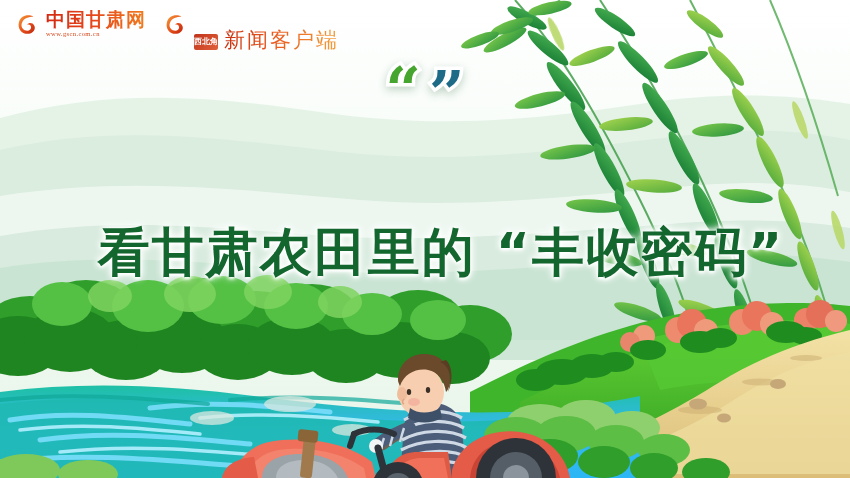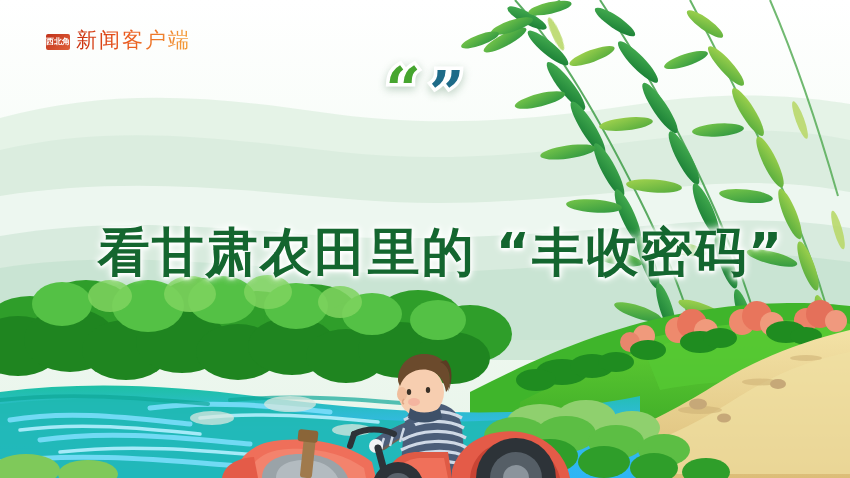--- a/index.html
+++ b/index.html
@@ -411,20 +411,36 @@
         <path d="M398,478 C398,464 408,458 422,458 L444,458 L448,478 Z" fill="#f0705a"></path>
 
         <circle cx="398" cy="488" r="26" fill="#2d3338"></circle>
         <circle cx="398" cy="488" r="15" fill="#5a636b"></circle>
       </g>
     </svg>
   </div>
 
   <div id="header">
 
+    <div class="logo-block">
+      <svg class="swirl" viewBox="0 0 32 32">
+        <defs>
+          <linearGradient id="sw1" x1="0" y1="0" x2="1" y2="1">
+            <stop offset="0" stop-color="#f4a03a"></stop>
+            <stop offset="0.5" stop-color="#e8551c"></stop>
+            <stop offset="1" stop-color="#c0230d"></stop>
+          </linearGradient>
+        </defs>
+        <path d="M24,7 C17,3 8,6 6,14 C4,22 10,29 18,28 C24,27 27,22 25,18 C23,14 18,14 16,17 C19,16 21,18 21,20 C21,23 18,25 15,24 C10,23 8,18 10,14 C12,9 18,7 24,7 Z" fill="url(#sw1)"></path>
+      </svg>
+      <div class="gscn-text">
+        <span class="gscn-cn">中国甘肃网</span>
+        <span class="gscn-url">www.gscn.com.cn</span>
+      </div>
+    </div>
 
     <div class="logo-block">
       <svg class="swirl" viewBox="0 0 32 32">
         <path d="M24,7 C17,3 8,6 6,14 C4,22 10,29 18,28 C24,27 27,22 25,18 C23,14 18,14 16,17 C19,16 21,18 21,20 C21,23 18,25 15,24 C10,23 8,18 10,14 C12,9 18,7 24,7 Z" fill="url(#sw1)"></path>
       </svg>
       <span class="seal">西北角</span>
       <span class="app-text">新闻客户端</span>
     </div>
 
   </div>

